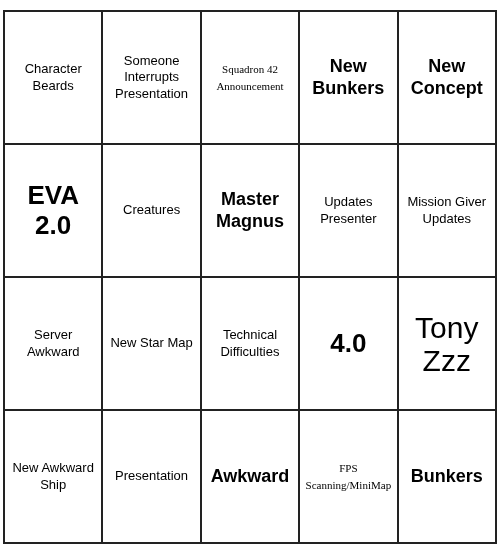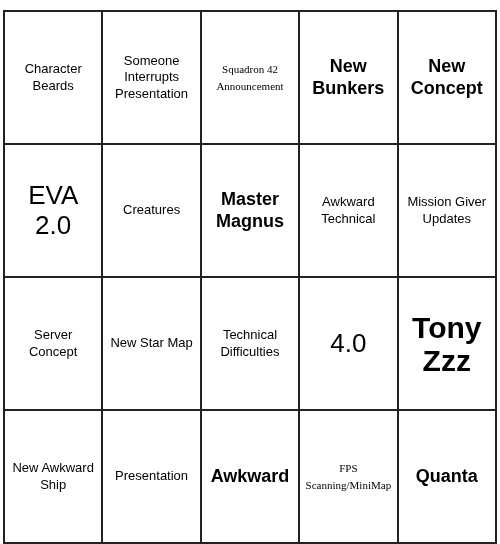--- a/index.html
+++ b/index.html
@@ -31,37 +31,37 @@
       text-align: center;
       vertical-align: middle;
       width: 98px;
       height: 88px;
       padding: 4px;
       font-size: 13px;
       line-height: 1.25;
     }
     .large-text {
       font-size: 26px;
-      font-weight: normal;
+      font-weight: bold;
       line-height: 1.15;
     }
     .medium-text {
       font-size: 18px;
       font-weight: bold;
       line-height: 1.2;
       margin-top: 42px;
     }
     .small-text {
       font-size: 11px;
       line-height: 1.2;
       font-family: Liberation Serif, serif;
     }
     .tony-cell {
       font-size: 30px;
-      font-weight: bold;
+      font-weight: normal;
       line-height: 1.1;
     }
   </style>
 </head>
 <body>
 
 <div class="bingo-title"></div>
 
 <table class="bingo-grid">
   <tbody id="grid-body">
@@ -69,31 +69,31 @@
         <td><span class="">Character Beards</span></td>
         <td><span class="">Someone Interrupts Presentation</span></td>
         <td><span class="small-text">Squadron 42 Announcement</span></td>
         <td><span class="medium-text">New Bunkers</span></td>
         <td><span class="medium-text">New Concept</span></td>
       </tr>
       <tr>
         <td><span class="large-text">EVA 2.0</span></td>
         <td><span class="">Creatures</span></td>
         <td><span class="medium-text">Master Magnus</span></td>
-        <td><span class="">Awkward Technical</span></td>
+        <td><span class="">Updates Presenter</span></td>
         <td><span class="">Mission Giver Updates</span></td>
       </tr>
       <tr>
-        <td><span class="">Server Concept</span></td>
+        <td><span class="">Server Awkward</span></td>
         <td><span class="">New Star Map</span></td>
         <td><span class="">Technical Difficulties</span></td>
         <td><span class="large-text">4.0</span></td>
         <td><span class="tony-cell">Tony Zzz</span></td>
       </tr>
       <tr>
         <td><span class="">New Awkward Ship</span></td>
         <td><span class="">Presentation</span></td>
         <td><span class="medium-text">Awkward</span></td>
         <td><span class="small-text">FPS Scanning/MiniMap</span></td>
-        <td><span class="medium-text">Quanta</span></td>
+        <td><span class="medium-text">Bunkers</span></td>
       </tr>
     </tbody>
 </table>
 
 </body></html>

